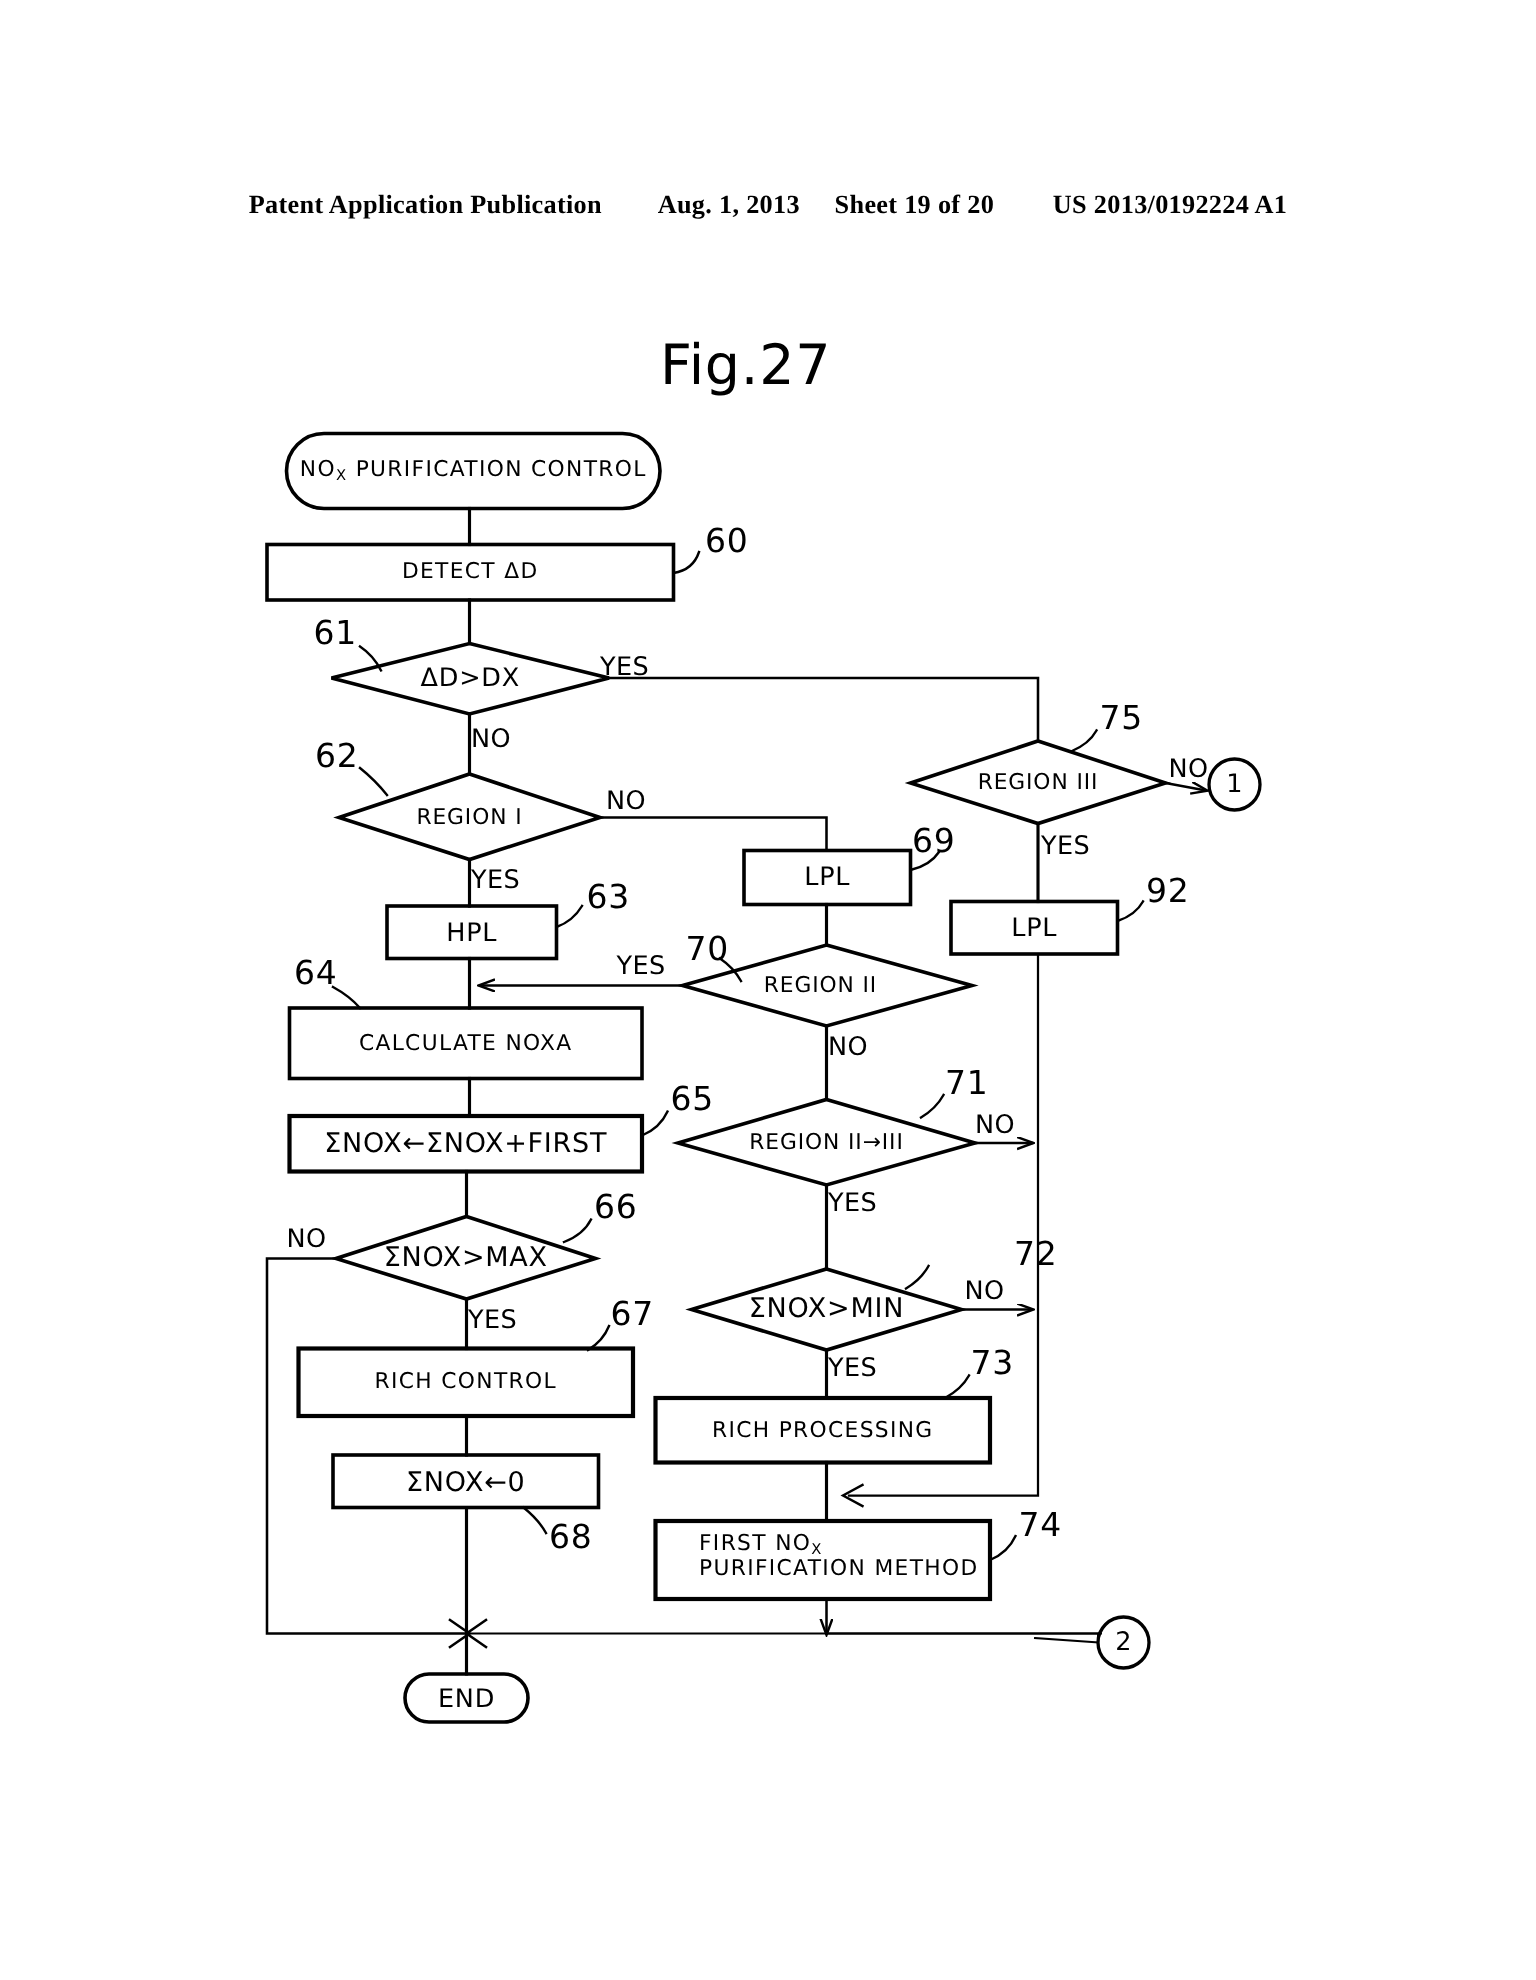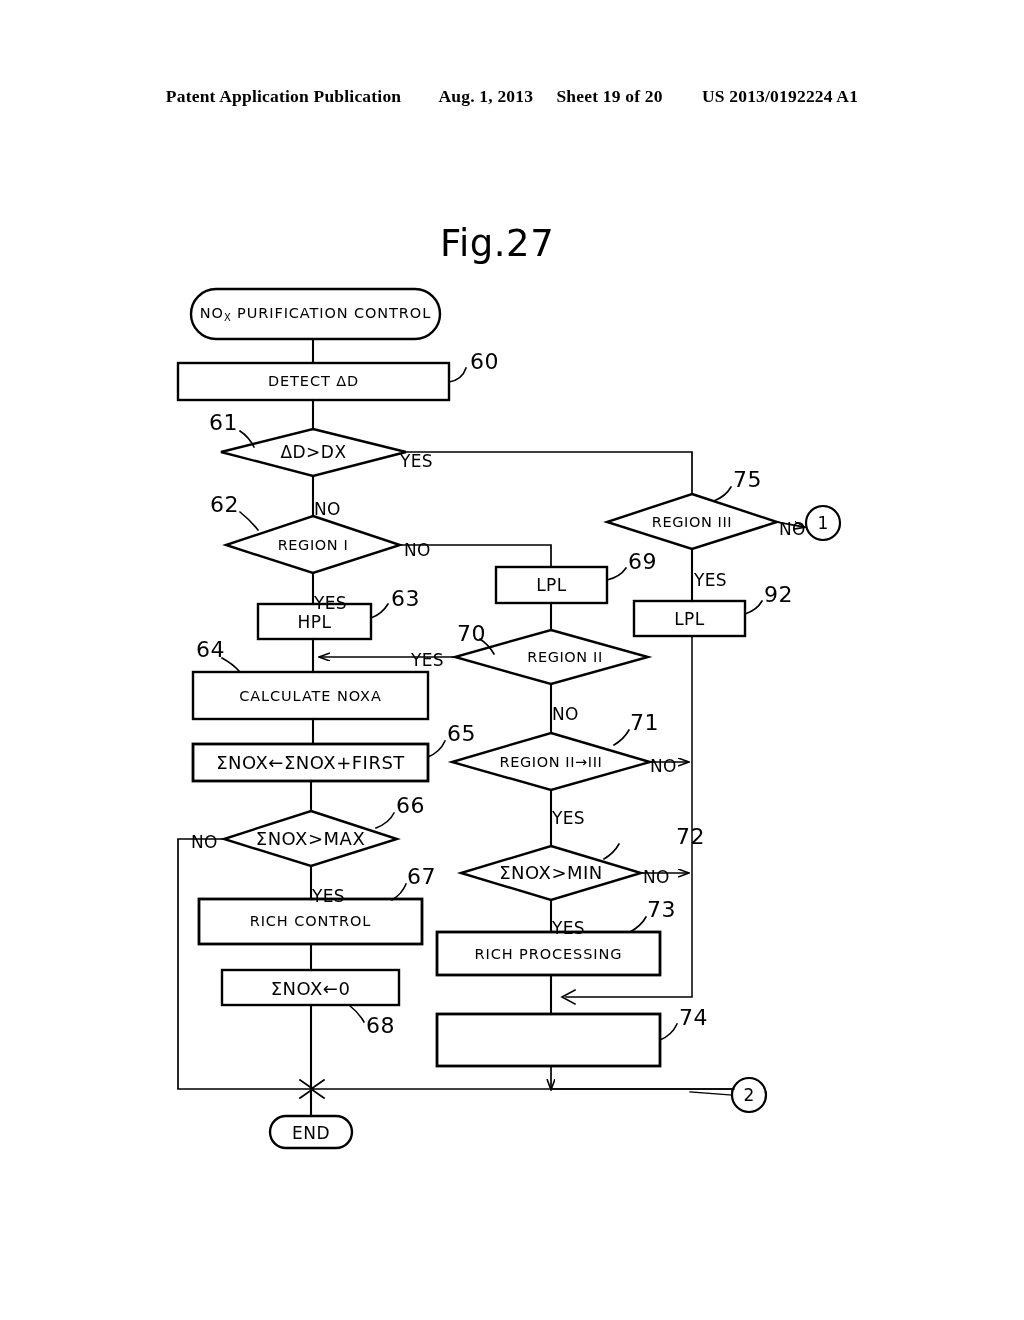--- a/index.html
+++ b/index.html
@@ -22,21 +22,21 @@
     top: 86px;
     left: 0;
     width: 1024px;
     text-align: center;
     font-family: "Liberation Serif", serif;
     font-weight: bold;
     font-size: 17.5px;
     letter-spacing: 0.2px;
     white-space: nowrap;
   }
-  #page-header span { display: inline-block; vertical-align: baseline; }
+  #page-header span { display: inline-block; vertical-align: baseline; margin-top: 40px; }
   .hdr-gap-1 { width: 28px; }
   .hdr-gap-2 { width: 14px; }
   .hdr-gap-3 { width: 30px; }
 
   
   #fig-title {
     position: absolute;
     left: 440px;
     top: 222px;
     font-family: "DejaVu Sans", sans-serif;
@@ -87,21 +87,20 @@
     top: 3px;
   }
 
   .edge-label {
     position: absolute;
     font-family: "DejaVu Sans", sans-serif;
     font-size: 17px;
     letter-spacing: 0.3px;
     white-space: nowrap;
     pointer-events: none;
-    margin-top: 16px;
   }
   .ref-num {
     position: absolute;
     font-family: "DejaVu Sans", sans-serif;
     font-size: 22px;
     letter-spacing: 0.5px;
     white-space: nowrap;
     pointer-events: none;
   }
   .conn-num {
@@ -278,28 +277,29 @@
   <div class="node-label sym" style="left:224px; top:828px; width:173px;">ΣNOX&gt;MAX</div>
 
   <div class="node-label" style="left:199px; top:913px; width:223px;">RICH CONTROL</div>
 
   <div class="node-label sym" style="left:222px; top:978px; width:177px;">ΣNOX←0</div>
 
   <div class="node-label big" style="left:270px; top:1123px; width:82px;">END</div>
 
   <div class="node-label big" style="left:496px; top:575px; width:111px;">LPL</div>
 
-  <div class="node-label cond" style="left:484px; top:649px; width:162px;">REGION II</div>
+  <div class="node-label cond" style="left:466px; top:649px; width:162px;">REGION II</div>
 
   <div class="node-label cond" style="left:461px; top:754px; width:180px;">REGION II→III</div>
 
   <div class="node-label sym" style="left:466px; top:862px; width:170px;">ΣNOX&gt;MIN</div>
 
   <div class="node-label" style="left:437px; top:946px; width:223px;">RICH PROCESSING</div>
 
+  <div class="node-label" style="left:466px; top:1021px; width:200px; text-align:left;"><span>FIRST NO</span><sub>X</sub><br><span>PURIFICATION METHOD</span></div>
 
   <div class="node-label cond" style="left:607px; top:514px; width:170px;">REGION III</div>
 
   <div class="node-label big" style="left:634px; top:609px; width:111px;">LPL</div>
 
   <div class="conn-num" style="left:806px; top:513px; width:34px;">1</div>
 
   <div class="conn-num" style="left:732px; top:1085px; width:34px;">2</div>
 
   <div class="edge-label" style="left:400px; top:435px;">YES</div>
@@ -319,21 +319,21 @@
 
   <div class="ref-num" style="left:470px; top:349px;">60</div>
   <div class="ref-num" style="left:209px; top:410px;">61</div>
   <div class="ref-num" style="left:210px; top:492px;">62</div>
   <div class="ref-num" style="left:391px; top:586px;">63</div>
   <div class="ref-num" style="left:196px; top:637px;">64</div>
   <div class="ref-num" style="left:447px; top:721px;">65</div>
   <div class="ref-num" style="left:396px; top:793px;">66</div>
   <div class="ref-num" style="left:407px; top:864px;text-align:right;">67</div>
   <div class="ref-num" style="left:366px; top:1013px;">68</div>
-  <div class="ref-num" style="left:628px; top:549px;">69</div>
+  <div class="ref-num" style="left:608px; top:549px;">69</div>
   <div class="ref-num" style="left:457px; top:621px;">70</div>
   <div class="ref-num" style="left:630px; top:710px;">71</div>
   <div class="ref-num" style="left:652px; top:824px;margin-left:24px;">72</div>
   <div class="ref-num" style="left:647px; top:897px;">73</div>
   <div class="ref-num" style="left:679px; top:1005px;">74</div>
   <div class="ref-num" style="left:733px; top:467px;">75</div>
   <div class="ref-num" style="left:764px; top:582px;">92</div>
 
 </div>
 

